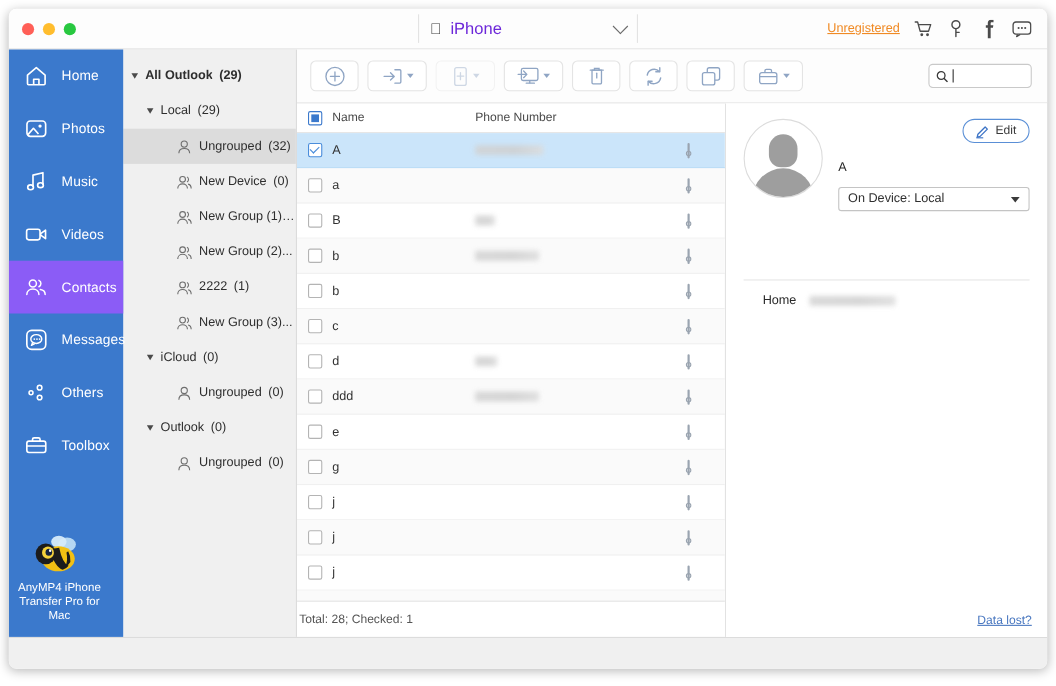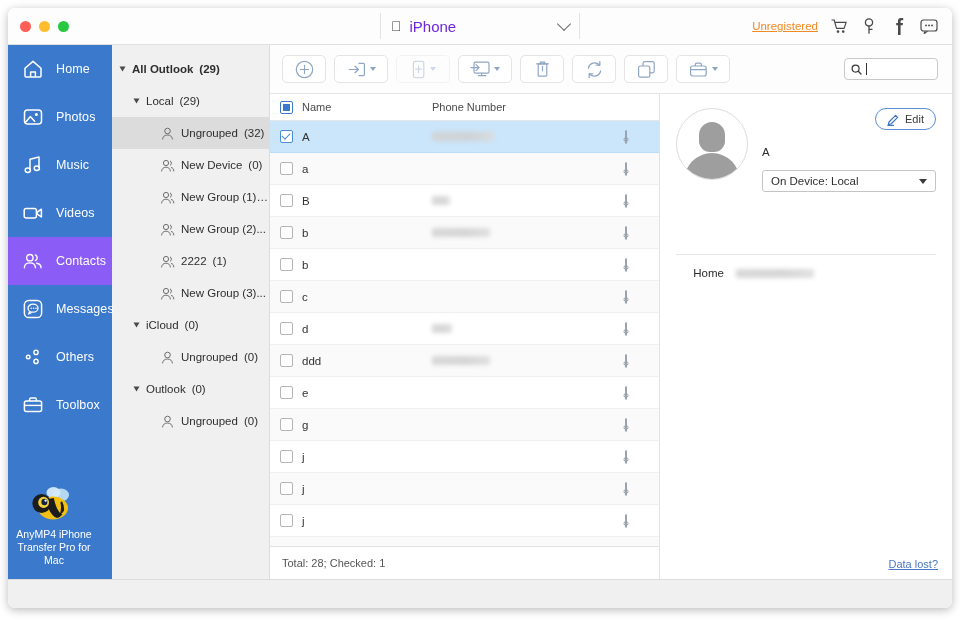--- a/index.html
+++ b/index.html
@@ -154,21 +154,21 @@
     background:linear-gradient(90deg,#d2d2d2,#cfcfcf 60%,#dcdcdc);
     filter:blur(2.2px);opacity:.85;
   }
   .devico{width:11px;height:15px;border:1px solid #9aa4b0;border-radius:2px;box-sizing:border-box;
           position:relative;margin:0 auto;}
   .devico::after{content:"";position:absolute;left:50%;bottom:1px;width:3px;height:3px;
           border-radius:50%;border:1px solid #9aa4b0;transform:translateX(-50%);}
 
   .lfoot{
     height:32px;flex:0 0 32px;border-top:1px solid #e2e2e2;background:#fff;
-    display:flex;align-items:center;padding-left:12px;font-size:11px;color:#555;
+    display:flex;align-items:center;padding-left:2px;font-size:11px;color:#555;
   }
 
   
   .detail{width:292px;flex:0 0 292px;display:flex;flex-direction:column;background:#fff;position:relative;}
   .dtop{padding:14px 16px 0 16px;display:flex;}
   .avatar{
     width:70px;height:70px;border-radius:50%;border:1px solid #dcdcdc;background:#fff;
     flex:0 0 70px;position:relative;overflow:hidden;
   }
   .av-head{position:absolute;left:50%;top:13px;width:26px;height:30px;background:#9e9e9e;

